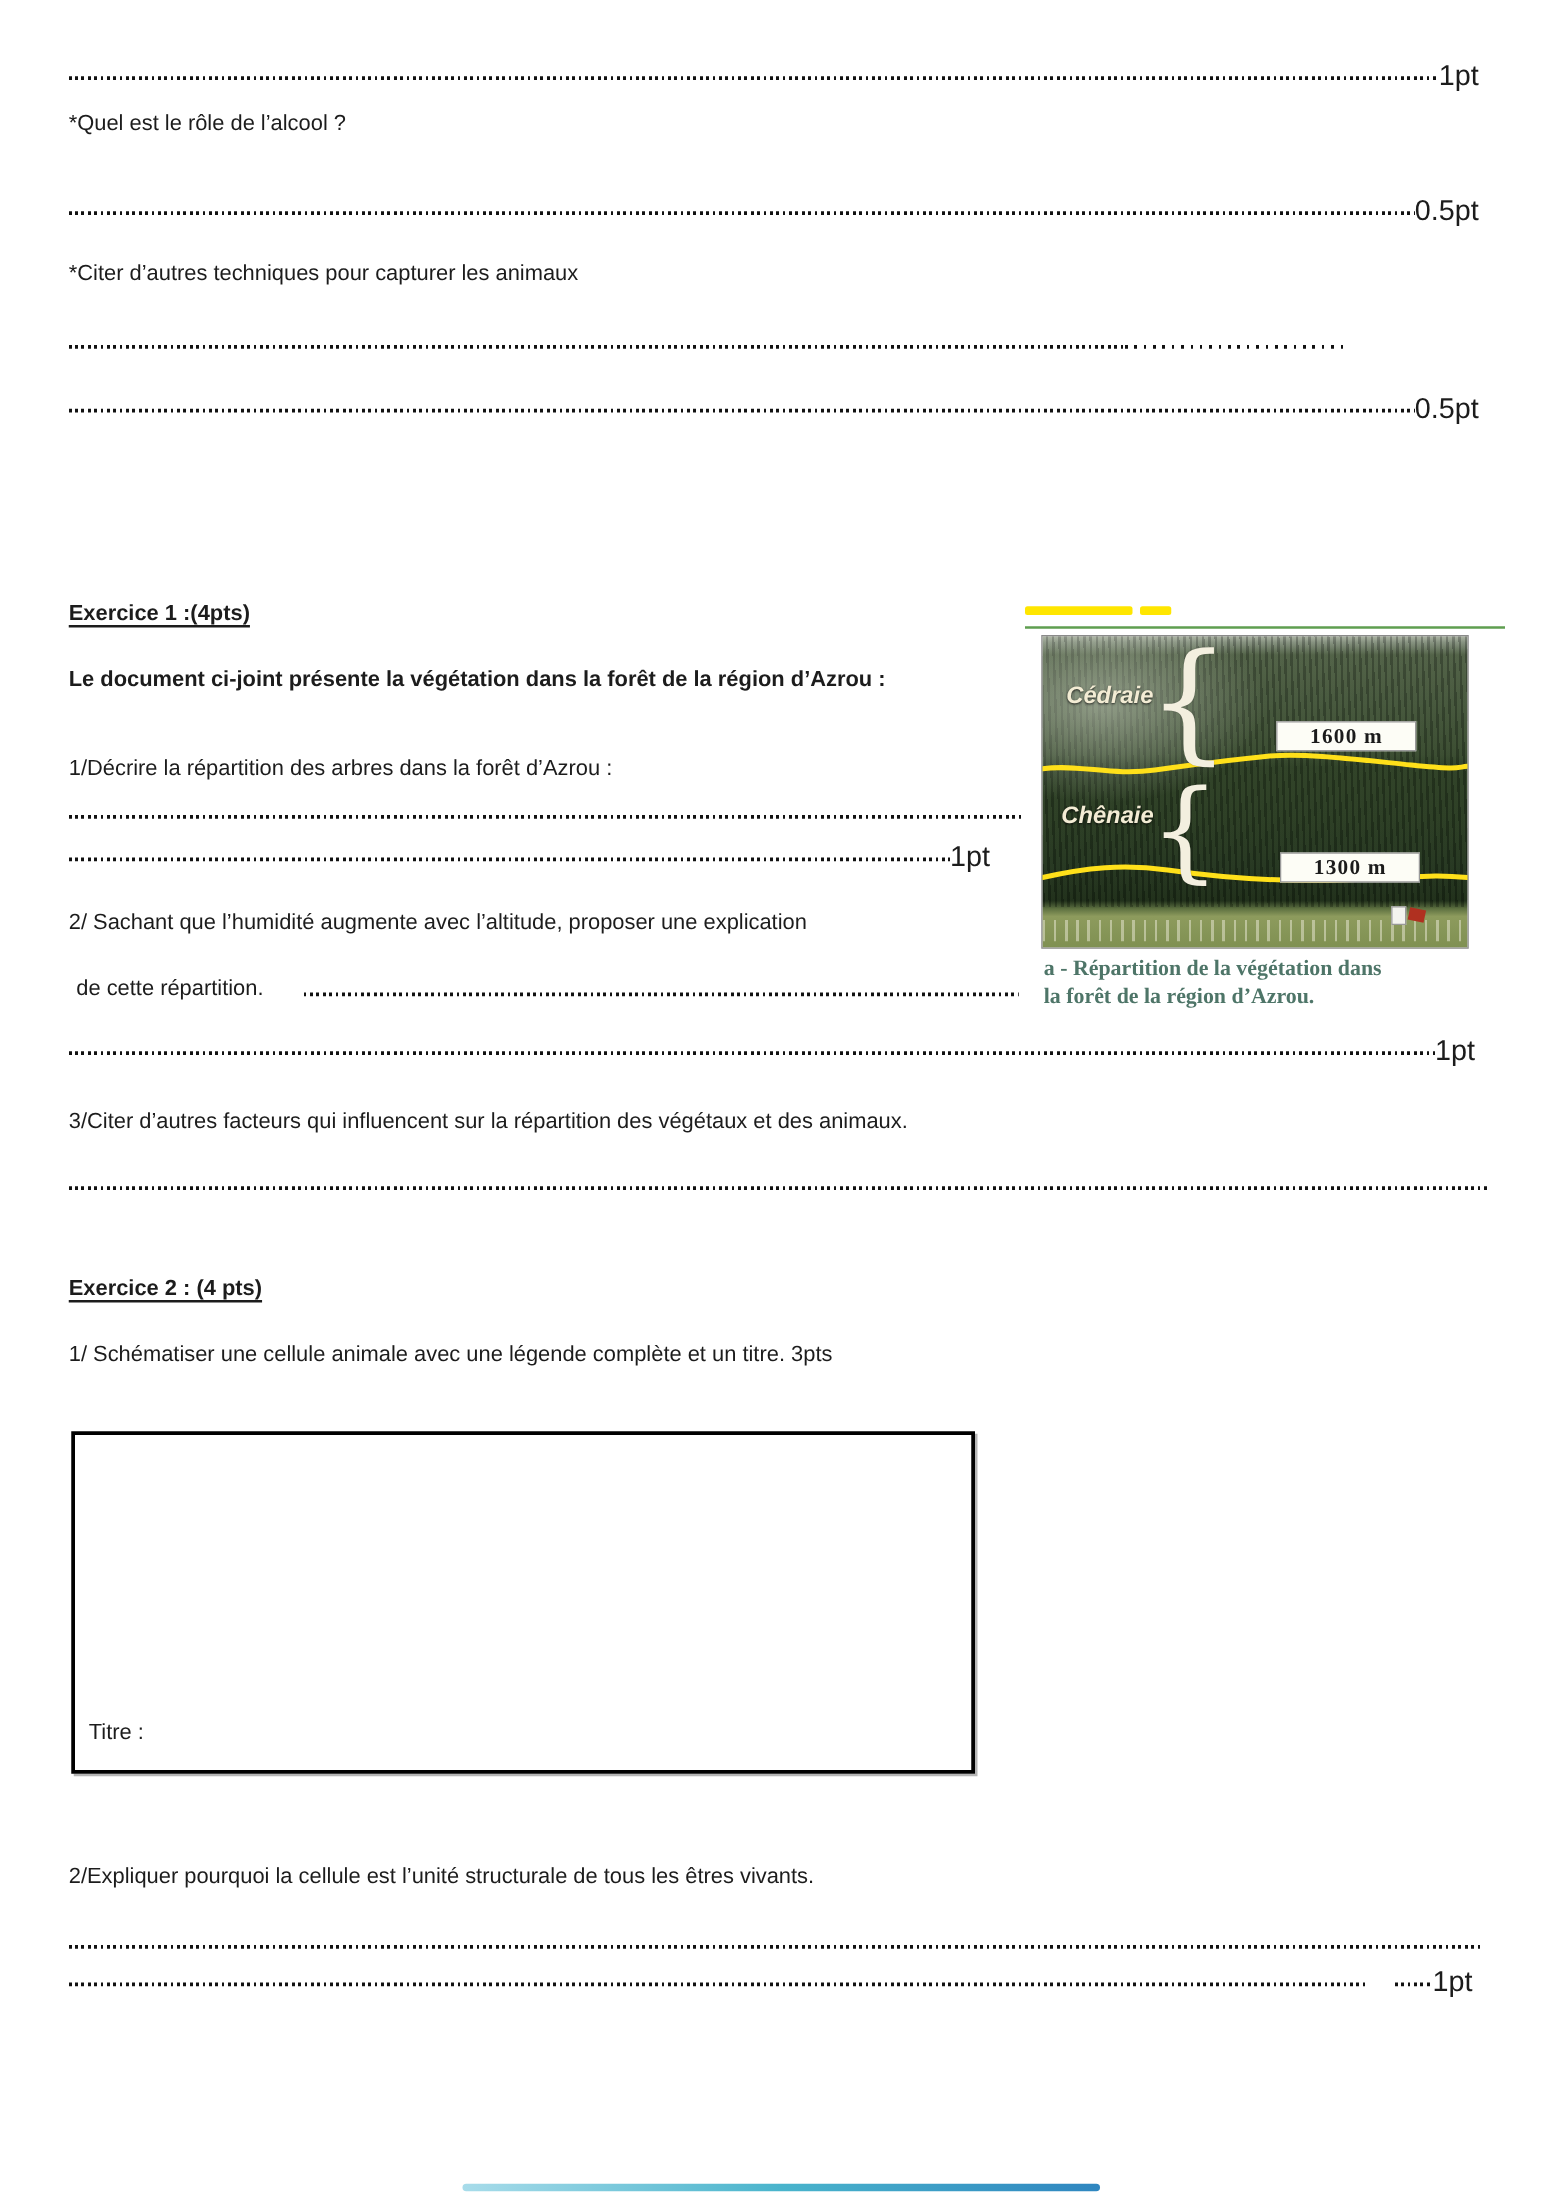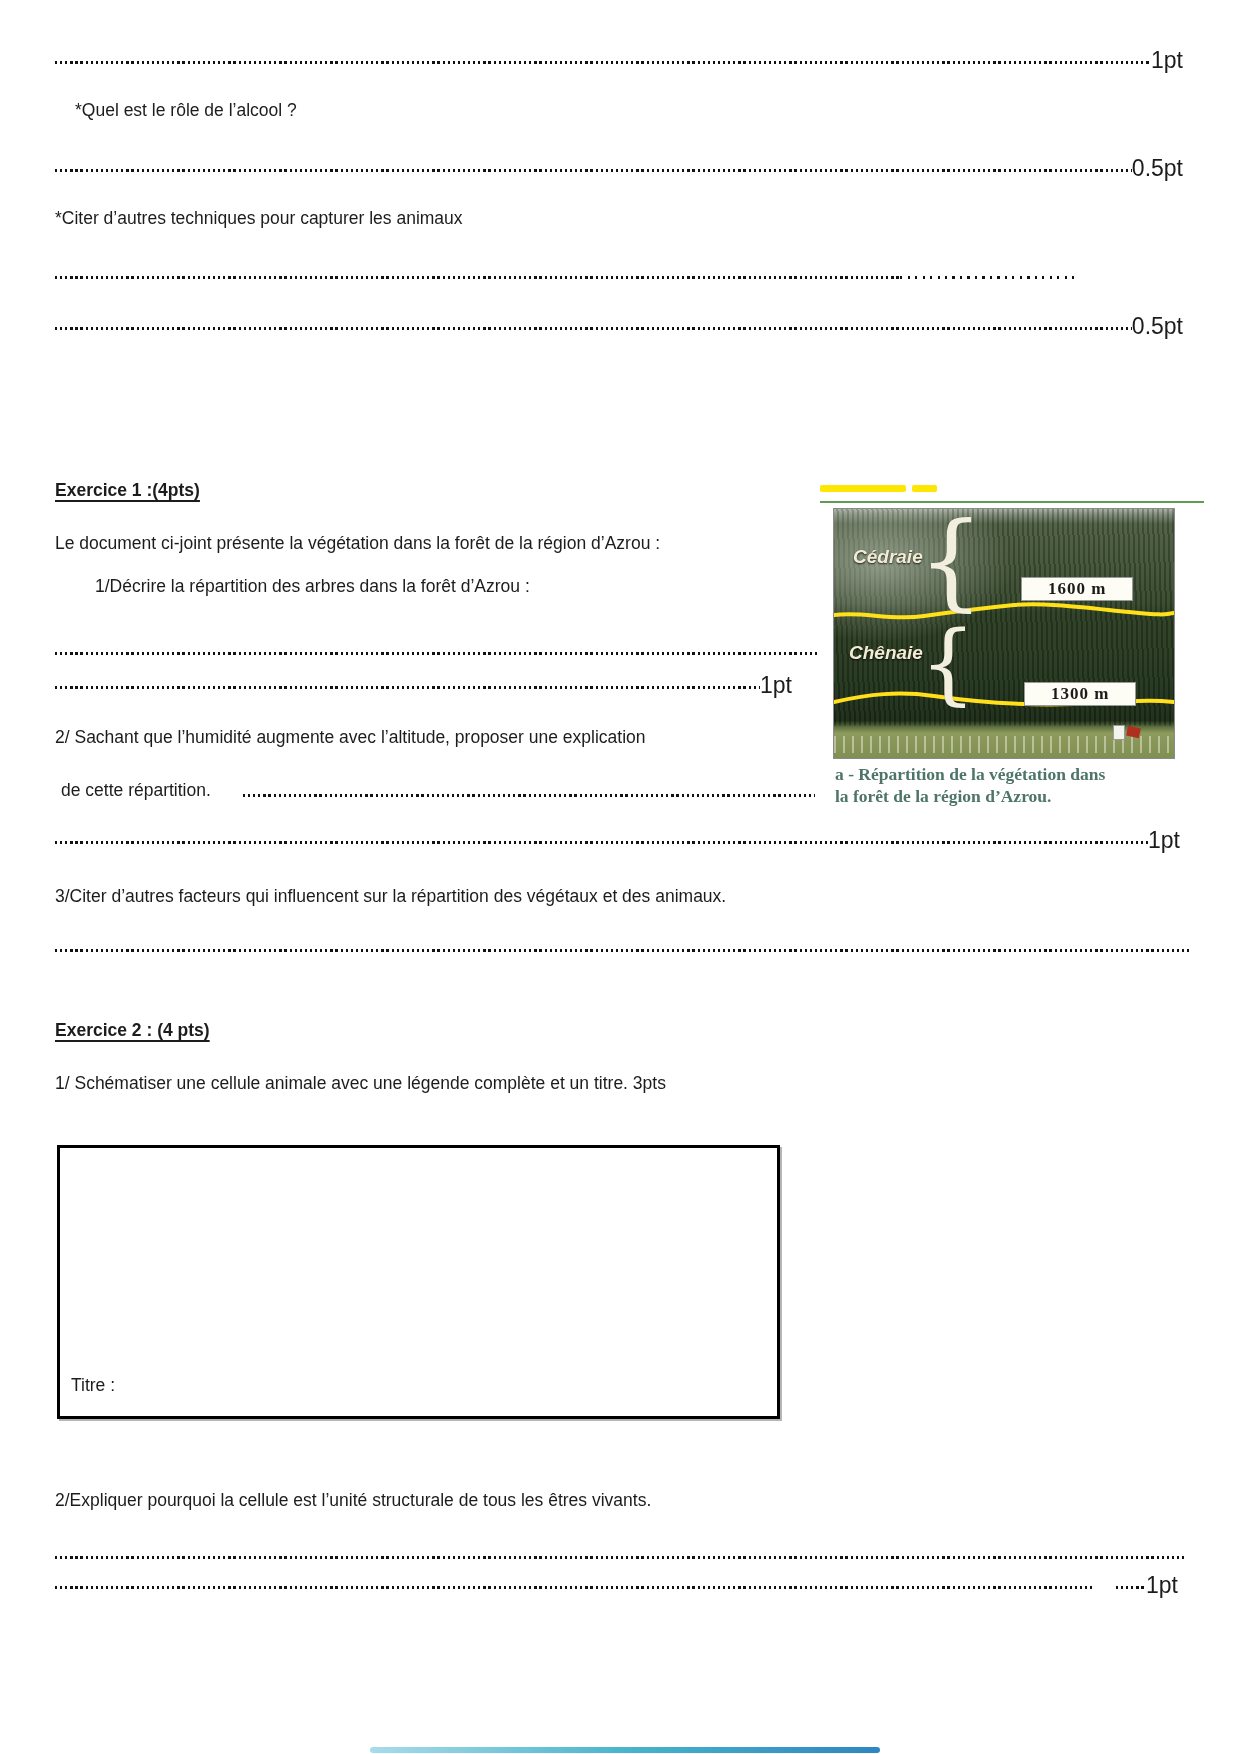--- a/index.html
+++ b/index.html
@@ -53,43 +53,43 @@
 </head>
 <body>
 
 <div id="page">
 
   <div class="dotline" style="left:55px;top:47px;width:1128px;">
     <div class="dots" style="flex:1;"></div>
     <span class="lbl">1pt</span>
   </div>
 
-  <div class="t" style="left:55px;top:100px;margin-left:20px;">*Quel est le rôle de l’alcool ?</div>
+  <div class="t" style="left:55px;top:88px;">*Quel est le rôle de l’alcool ?</div>
 
   <div class="dotline" style="left:55px;top:155px;width:1128px;">
     <div class="dots" style="flex:1;"></div>
     <span class="lbl">0.5pt</span>
   </div>
 
   <div class="t" style="left:55px;top:208px;">*Citer d’autres techniques pour capturer les animaux</div>
 
   <div class="dotline" style="left:55px;top:262px;width:1023px;">
     <div class="dots" style="width:845px;"></div>
     <div class="dots-sparse" style="flex:1;"></div>
   </div>
 
   <div class="dotline" style="left:55px;top:313px;width:1128px;">
     <div class="dots" style="flex:1;"></div>
     <span class="lbl">0.5pt</span>
   </div>
 
 
   <div class="t bold-u" style="left:55px;top:480px;">Exercice 1 :(4pts)</div>
-  <div class="t" style="left:55px;top:533px;">Le document ci-joint présente la végétation dans la forêt de la région d’Azrou :</div>
-  <div class="t" style="left:55px;top:576px;margin-left:40px;">1/Décrire la répartition des arbres dans la forêt d’Azrou :</div>
+  <div class="t" style="left:55px;top:533px;font-weight:bold;">Le document ci-joint présente la végétation dans la forêt de la région d’Azrou :</div>
+  <div class="t" style="left:55px;top:604px;">1/Décrire la répartition des arbres dans la forêt d’Azrou :</div>
 
   <div class="dotline" style="left:55px;top:638px;width:765px;">
     <div class="dots" style="flex:1;"></div>
   </div>
   <div class="dotline" style="left:55px;top:672px;width:737px;">
     <div class="dots" style="flex:1;"></div>
     <span class="lbl">1pt</span>
   </div>
 
   <div class="t" style="left:55px;top:727px;">2/ Sachant que l’humidité augmente avec l’altitude, proposer une explication</div>

